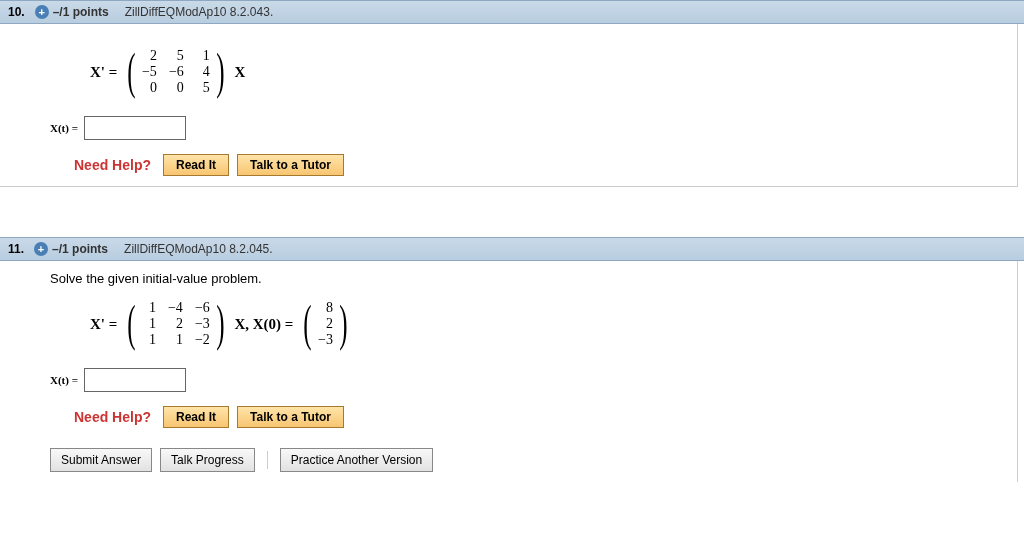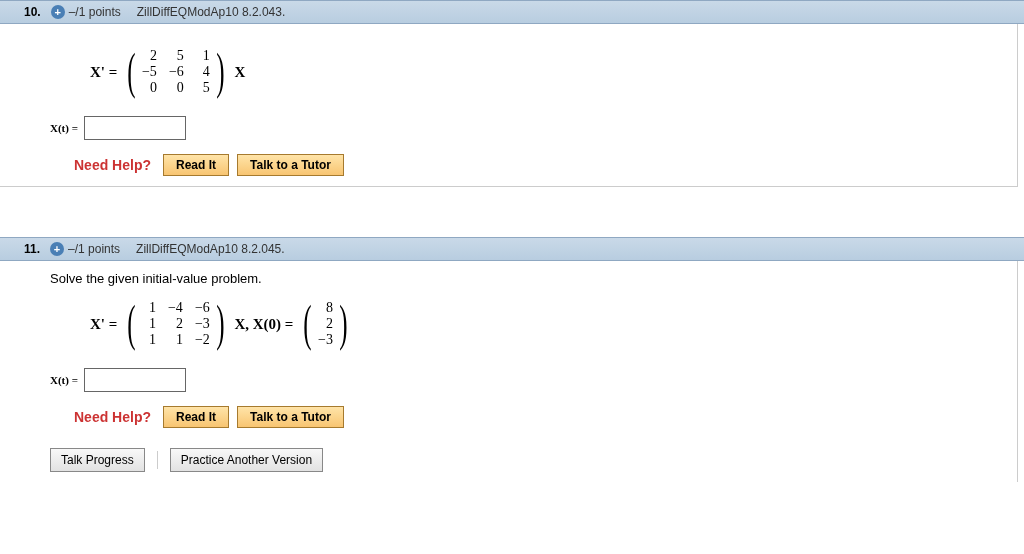--- a/index.html
+++ b/index.html
@@ -11,21 +11,21 @@
     color: #000;
     width: 1024px;
   }
   .question {
     margin-bottom: 50px;
   }
   .q-header {
     background: linear-gradient(to bottom, #c9d9e8, #b8cde0);
     border-top: 1px solid #8fa8c2;
     border-bottom: 1px solid #8fa8c2;
-    padding: 4px 24px;
+    padding: 4px 8px;
     display: flex;
     align-items: center;
     font-size: 12px;
   }
   .q-num {
     font-weight: bold;
     margin-right: 10px;
   }
   .plus-icon {
     display: inline-flex;
@@ -36,21 +36,21 @@
     background: #4a7fb5;
     color: #fff;
     border-radius: 50%;
     font-size: 11px;
     font-weight: bold;
     margin-right: 4px;
     line-height: 1;
   }
   .points {
     color: #333;
-    font-weight: normal;
+    font-weight: bold;
   }
   .source {
     color: #333;
     margin-left: 16px;
   }
   .q-body {
     padding: 10px 0 10px 50px;
     border-bottom: 1px solid #ccc;
     border-right: 1px solid #ccc;
     margin-right: 6px;
@@ -239,18 +239,19 @@
       <div class="answer-input"></div>
     </div>
 
     <div class="need-help">
       <span class="need-help-label">Need Help?</span>
       <button class="help-btn">Read It</button>
       <button class="help-btn">Talk to a Tutor</button>
     </div>
 
     <div class="action-bar">
+      <button class="action-btn">Submit Answer</button>
       <button class="action-btn">Talk Progress</button>
       <span class="divider"></span>
       <button class="action-btn">Practice Another Version</button>
     </div>
   </div>
 </div>
 
 </body></html>

